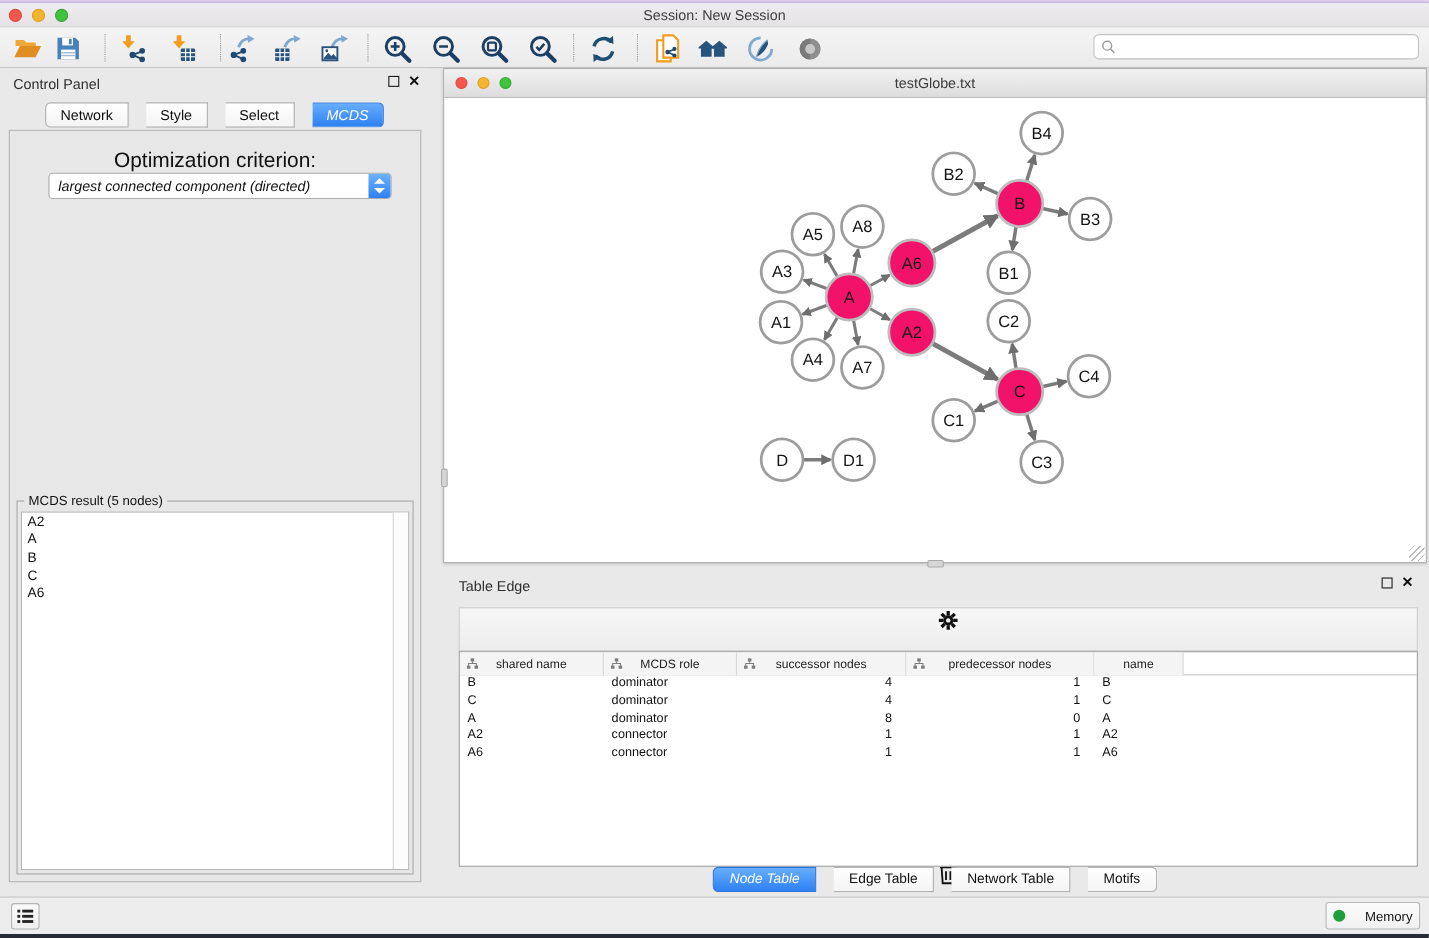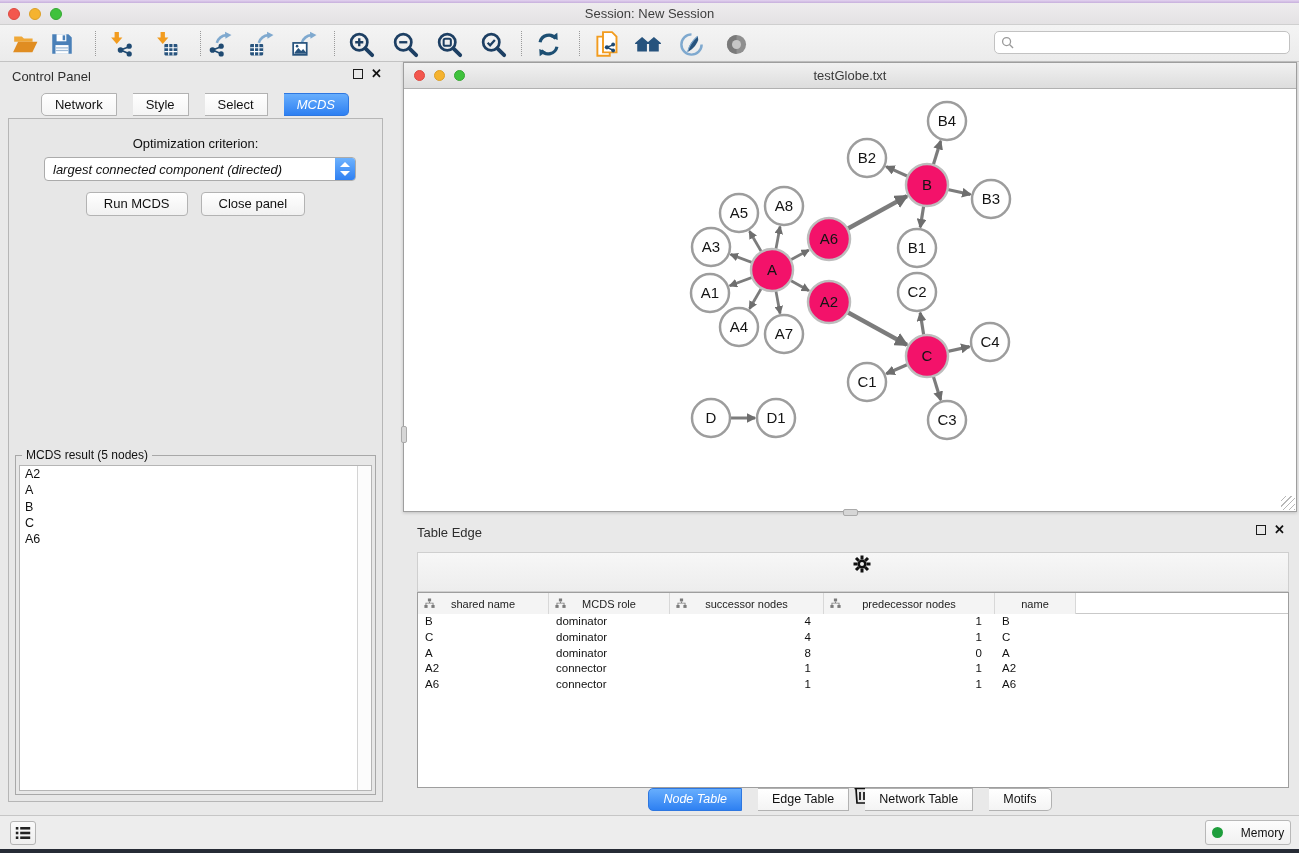--- a/index.html
+++ b/index.html
@@ -42,21 +42,21 @@
   .segbar { display:flex; justify-content:center;gap:16px; }
   .cp-tabs { position:absolute; left:0; top:31px; width:100%; height:23px; }
   .seg { background:linear-gradient(#ffffff,#f4f4f4); border:1px solid #b2b2b2; border-left:none;
     font-size:13px; color:#111; padding:3px 13px 0; height:23px; cursor:default; }
   .seg:first-child { border-left:1px solid #b2b2b2; border-radius:5px 0 0 5px; }
   .seg:last-child { border-radius:0 5px 5px 0; }
   .seg.active { background:linear-gradient(#67aefd,#2e80f2); border-color:#2e77e0; color:#fff;font-style:italic; }
 
   .cp-content { position:absolute; left:8px; top:56px; width:375px; height:684px;
     background:#e7e7e7; border:1px solid #b6b6b6; }
-  .opt-label { position:absolute; top:17px; width:100%; text-align:center; font-size:13px; color:#111; }
+  .opt-label { position:absolute; top:17px; width:100%; text-align:center; font-size:19px; color:#111; }
   .cp-select { position:absolute; left:35px; top:38px; width:312px; height:24px; background:#fff;
     border:1px solid #ababab; border-radius:4px; font-size:13px; color:#111; }
   .cp-select .sel-text { position:absolute; left:8px; top:4px;font-style:italic; }
   .sel-stepper { position:absolute; right:0; top:0; width:20px; height:22px;
     background:linear-gradient(#6db2fe,#2f80f2); border-radius:0 3px 3px 0; }
   .sel-stepper .up, .sel-stepper .down { position:absolute; left:5px; width:0; height:0;
     border-left:5px solid transparent; border-right:5px solid transparent; }
   .sel-stepper .up { top:4px; border-bottom:5px solid #fff; }
   .sel-stepper .down { bottom:4px; border-top:5px solid #fff; }
   .btn-row { position:absolute; top:73px; width:100%; display:flex; justify-content:center; gap:13px; }
@@ -294,24 +294,20 @@
       <div class="seg active">MCDS</div>
     </div>
   <div class="cp-content">
     <div class="opt-label">Optimization criterion:</div>
     <div class="cp-select">
       <span class="sel-text">largest connected component (directed)</span>
       <span class="sel-stepper">
           <span class="up"></span>
           <span class="down"></span>
         </span>
-    </div>
-    <div class="btn-row">
-      <button class="mac-btn">Run MCDS</button>
-      <button class="mac-btn">Close panel</button>
     </div>
     <div class="result-group">
       <span class="result-legend">MCDS result (5 nodes)</span>
       <div class="result-list">
         <div id="mcds-list">
             <div class="mcds-item">A2</div>
             <div class="mcds-item">A</div>
             <div class="mcds-item">B</div>
             <div class="mcds-item">C</div>
             <div class="mcds-item">A6</div>

